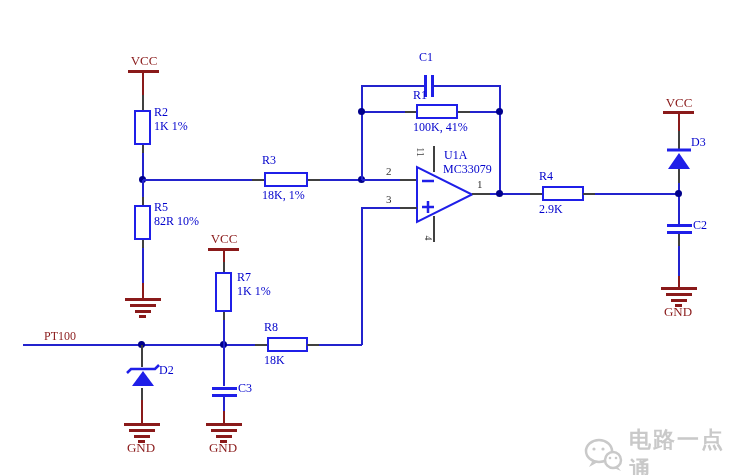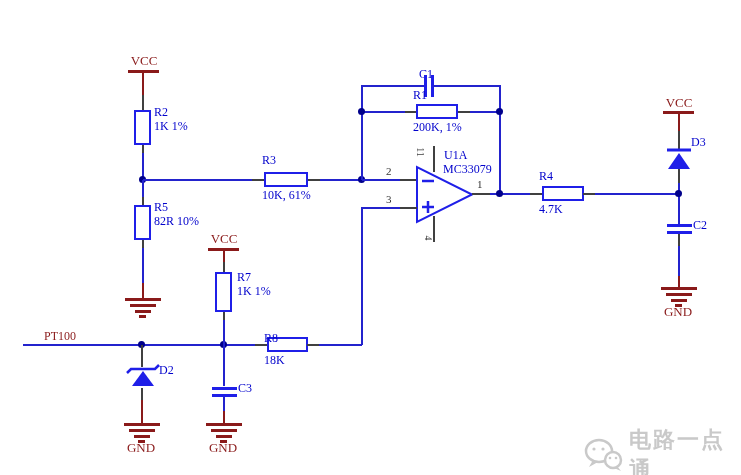--- a/index.html
+++ b/index.html
@@ -69,41 +69,41 @@
     <i style="top:0;left:0;width:36px"></i>
       <i style="top:6px;left:5px;width:26px"></i>
     <i style="top:12px;left:10px;width:16px"></i>
       <i style="top:17px;left:14px;width:7px"></i>
   </div>
 
   <div class="h" style="left:143px;top:179px;width:109px"></div>
   <div class="h dark" style="left:252px;top:179px;width:12px"></div>
   <div class="rbox" style="left:264px;top:172px;width:44px;height:15px"></div>
   <span class="lbl" style="left:262px;top:154px">R3</span>
-  <span class="lbl" style="left:262px;top:189px">10K, 61%</span>
+  <span class="lbl" style="left:262px;top:189px">18K, 1%</span>
   <div class="h dark" style="left:308px;top:179px;width:12px"></div>
   <div class="h" style="left:320px;top:179px;width:42px"></div>
   <div class="dot" style="left:358px;top:176px"></div>
   <div class="h" style="left:362px;top:179px;width:38px"></div>
   <div class="h dark" style="left:400px;top:179px;width:17px"></div>
   <span class="pinnum" style="left:386px;top:166px">2</span>
 
   <div class="v" style="left:361px;top:85px;height:95px"></div>
   <div class="h" style="left:362px;top:85px;width:63px"></div>
-  <span class="lbl" style="left:419px;top:68px">C1</span>
+  <span class="lbl" style="left:419px;top:51px">C1</span>
   <div class="plate-v" style="left:424px;top:75px;height:22px"></div>
   <div class="plate-v" style="left:431px;top:75px;height:22px"></div>
   <div class="h" style="left:433px;top:85px;width:67px"></div>
   <div class="v" style="left:499px;top:85px;height:109px"></div>
   <div class="h" style="left:362px;top:111px;width:43px"></div>
   <div class="dot" style="left:358px;top:108px"></div>
   <div class="h dark" style="left:405px;top:111px;width:12px"></div>
   <div class="rbox" style="left:416px;top:104px;width:42px;height:15px"></div>
   <span class="lbl" style="left:413px;top:89px">R1</span>
-  <span class="lbl" style="left:413px;top:121px">200K, 1%</span>
+  <span class="lbl" style="left:413px;top:121px">100K, 41%</span>
   <div class="h dark" style="left:458px;top:111px;width:12px"></div>
   <div class="h" style="left:470px;top:111px;width:30px"></div>
   <div class="dot" style="left:496px;top:108px"></div>
 
   <svg style="left:410px;top:160px" width="72" height="70">
     <polygon points="7,7 7,62 62,34.5" fill="#ffffff" stroke="#1f1fe8" stroke-width="2"></polygon>
     <line x1="12" y1="21" x2="24" y2="21" stroke="#1f1fe8" stroke-width="2.5"></line>
     <line x1="12" y1="47" x2="24" y2="47" stroke="#1f1fe8" stroke-width="2.5"></line>
     <line x1="18" y1="41" x2="18" y2="53" stroke="#1f1fe8" stroke-width="2.5"></line>
   </svg>
@@ -119,21 +119,21 @@
   <div class="h dark" style="left:400px;top:207px;width:17px"></div>
   <div class="v" style="left:361px;top:207px;height:138px"></div>
 
   <span class="pinnum" style="left:477px;top:179px">1</span>
   <div class="h dark" style="left:472px;top:193px;width:18px"></div>
   <div class="h" style="left:490px;top:193px;width:40px"></div>
   <div class="dot" style="left:496px;top:190px"></div>
   <div class="h dark" style="left:530px;top:193px;width:12px"></div>
   <div class="rbox" style="left:542px;top:186px;width:42px;height:15px"></div>
   <span class="lbl" style="left:539px;top:170px">R4</span>
-  <span class="lbl" style="left:539px;top:203px">4.7K</span>
+  <span class="lbl" style="left:539px;top:203px">2.9K</span>
   <div class="h dark" style="left:583px;top:193px;width:12px"></div>
   <div class="h" style="left:595px;top:193px;width:84px"></div>
 
   <div class="v dark" style="left:678px;top:131px;height:19px"></div>
   <div class="v mar" style="left:678px;top:113px;height:18px"></div>
   <svg style="left:663px;top:146px" width="32" height="26">
     <line x1="4" y1="4" x2="28" y2="4" stroke="#1f1fe8" stroke-width="3"></line>
     <polygon points="16,7 5,23 27,23" fill="#1f1fe8"></polygon>
   </svg>
   <span class="lbl" style="left:691px;top:136px">D3</span>
@@ -153,21 +153,21 @@
       <i style="top:17px;left:14px;width:7px"></i>
   </div>
   <span class="plbl ctr" style="left:661px;top:305px">GND</span>
 
   <span class="plbl" style="left:44px;top:330px;font-size:12px">PT100</span>
   <div class="h" style="left:23px;top:344px;width:232px"></div>
   <div class="dot" style="left:138px;top:341px"></div>
   <div class="dot" style="left:220px;top:341px"></div>
   <div class="h dark" style="left:255px;top:344px;width:12px"></div>
   <div class="rbox" style="left:267px;top:337px;width:41px;height:15px"></div>
-  <span class="lbl" style="left:264px;top:332px">R8</span>
+  <span class="lbl" style="left:264px;top:321px">R8</span>
   <span class="lbl" style="left:264px;top:354px">18K</span>
   <div class="h dark" style="left:307px;top:344px;width:12px"></div>
   <div class="h" style="left:319px;top:344px;width:43px"></div>
 
   <div class="v mar" style="left:223px;top:250px;height:12px"></div>
   <div class="v dark" style="left:223px;top:262px;height:10px"></div>
   <div class="rbox" style="left:215px;top:272px;width:17px;height:40px"></div>
   <span class="lbl" style="left:237px;top:271px">R7</span>
   <span class="lbl" style="left:237px;top:285px">1K 1%</span>
   <div class="v dark" style="left:223px;top:312px;height:8px"></div>

